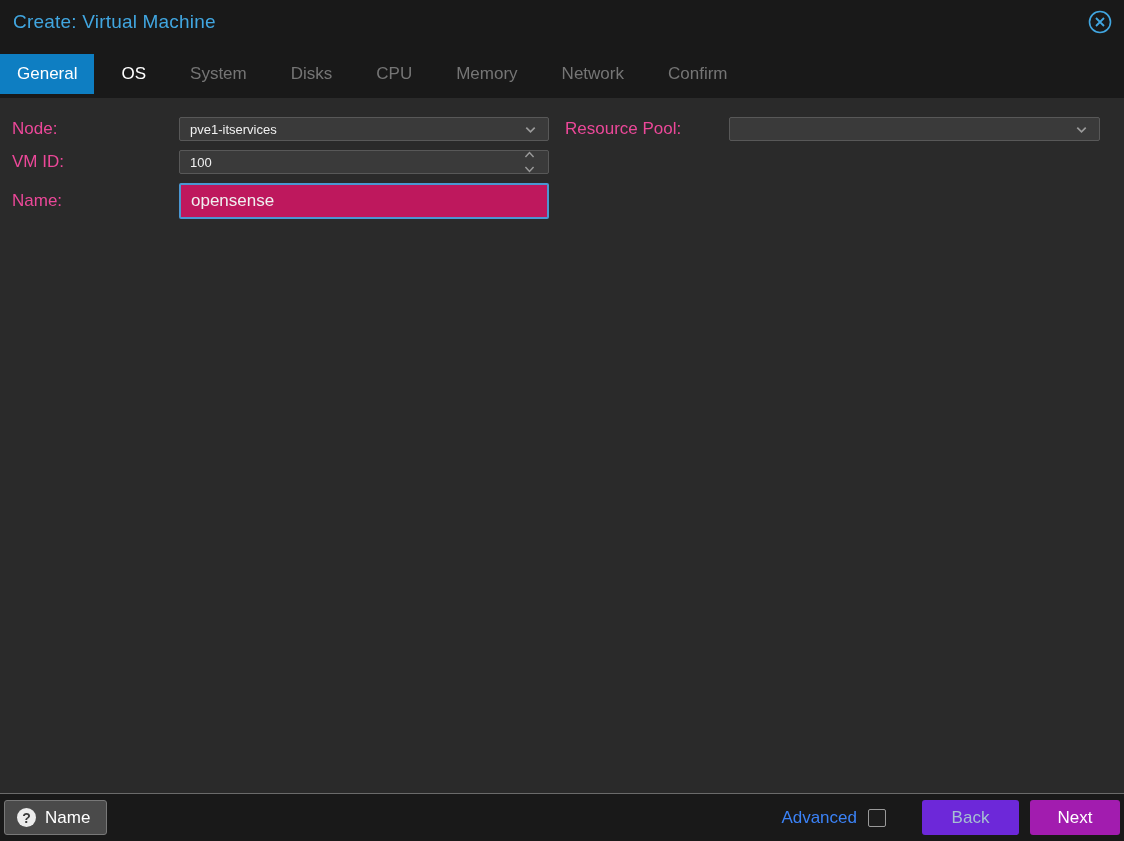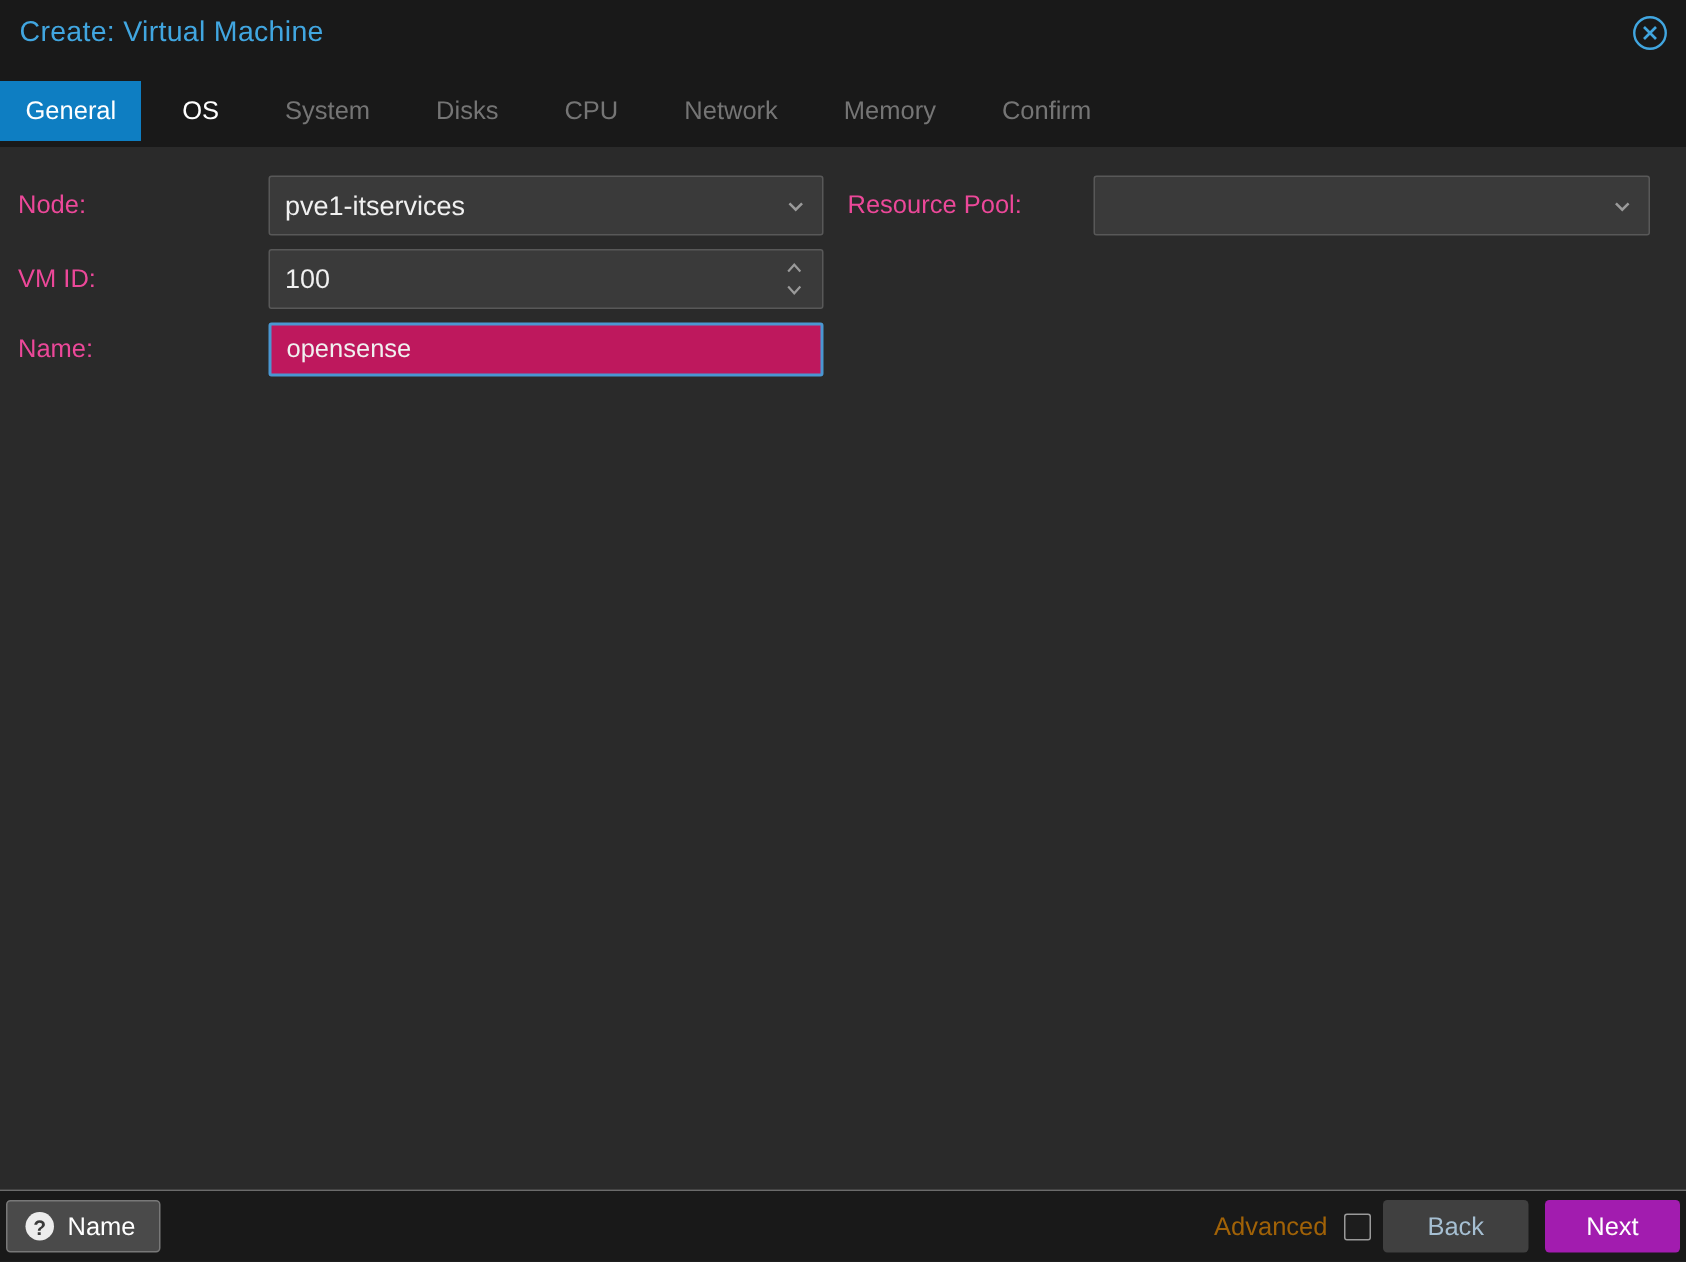--- a/index.html
+++ b/index.html
@@ -74,28 +74,28 @@
     width: 167px;
     font-size: 17px;
     color: #ec4899;
   }
   .field-label.right {
     margin-left: 16px;
     width: 164px;
   }
   .field {
     width: 370px;
-    height: 40px;
+    height: 24px;
     background: #3a3a3a;
     border: 1px solid #585858;
     border-radius: 2px;
     display: flex;
     align-items: center;
     padding: 0 8px 0 10px;
-    font-size: 18px;
+    font-size: 13px;
     color: #f0f0f0;
     cursor: pointer;
     position: relative;
   }
   .field .value { flex: 1 1 auto; overflow: hidden; white-space: nowrap; }
   .field.rp { width: 371px; }
   .chev {
     flex: 0 0 auto;
     display: flex; align-items: center; justify-content: center;
     width: 20px;
@@ -155,41 +155,41 @@
     font-size: 14px;
     font-weight: bold;
     display: flex; align-items: center; justify-content: center;
     line-height: 1;
   }
   .footer-right {
     margin-left: auto;
     display: flex;
     align-items: center;
   }
-  .advanced-label { font-size: 17px; color: #a16207; }
+  .advanced-label { font-size: 17px; color: #3b82f6; }
   .checkbox {
     width: 18px; height: 18px;
     border: 1px solid #9a9a9a;
     border-radius: 2px;
     background: #1d1d1d;
     margin-left: 11px;
     cursor: pointer;
   }
   .btn {
     height: 35px;
     border: none;
     border-radius: 3px;
     font-size: 17px;
     cursor: pointer;
     font-family: "Liberation Sans", "DejaVu Sans", sans-serif;
   }
   .btn-back {
     width: 97px;
-    margin-left: 8px;
-    background: #404040;
+    margin-left: 36px;
+    background: #6d28d9;
     color: #a6bfd2;
   }
   .btn-next {
     width: 90px;
     margin-left: 11px;
     background: #a21caf;
     color: #ffffff;
   }
 </style>
 </head>
@@ -206,22 +206,22 @@
     </span>
   </button>
 </div>
 
 <div class="tabbar">
   <button class="tab active">General</button>
   <button class="tab">OS</button>
   <button class="tab disabled">System</button>
   <button class="tab disabled">Disks</button>
   <button class="tab disabled">CPU</button>
+  <button class="tab disabled">Memory</button>
   <button class="tab disabled">Network</button>
-  <button class="tab disabled">Memory</button>
   <button class="tab disabled">Confirm</button>
 </div>
 
 <div class="content">
 
   <div class="form-row">
     <div class="field-label">Node:</div>
     <div class="field">
       <span class="value">pve1-itservices</span>
       <span class="chev">

